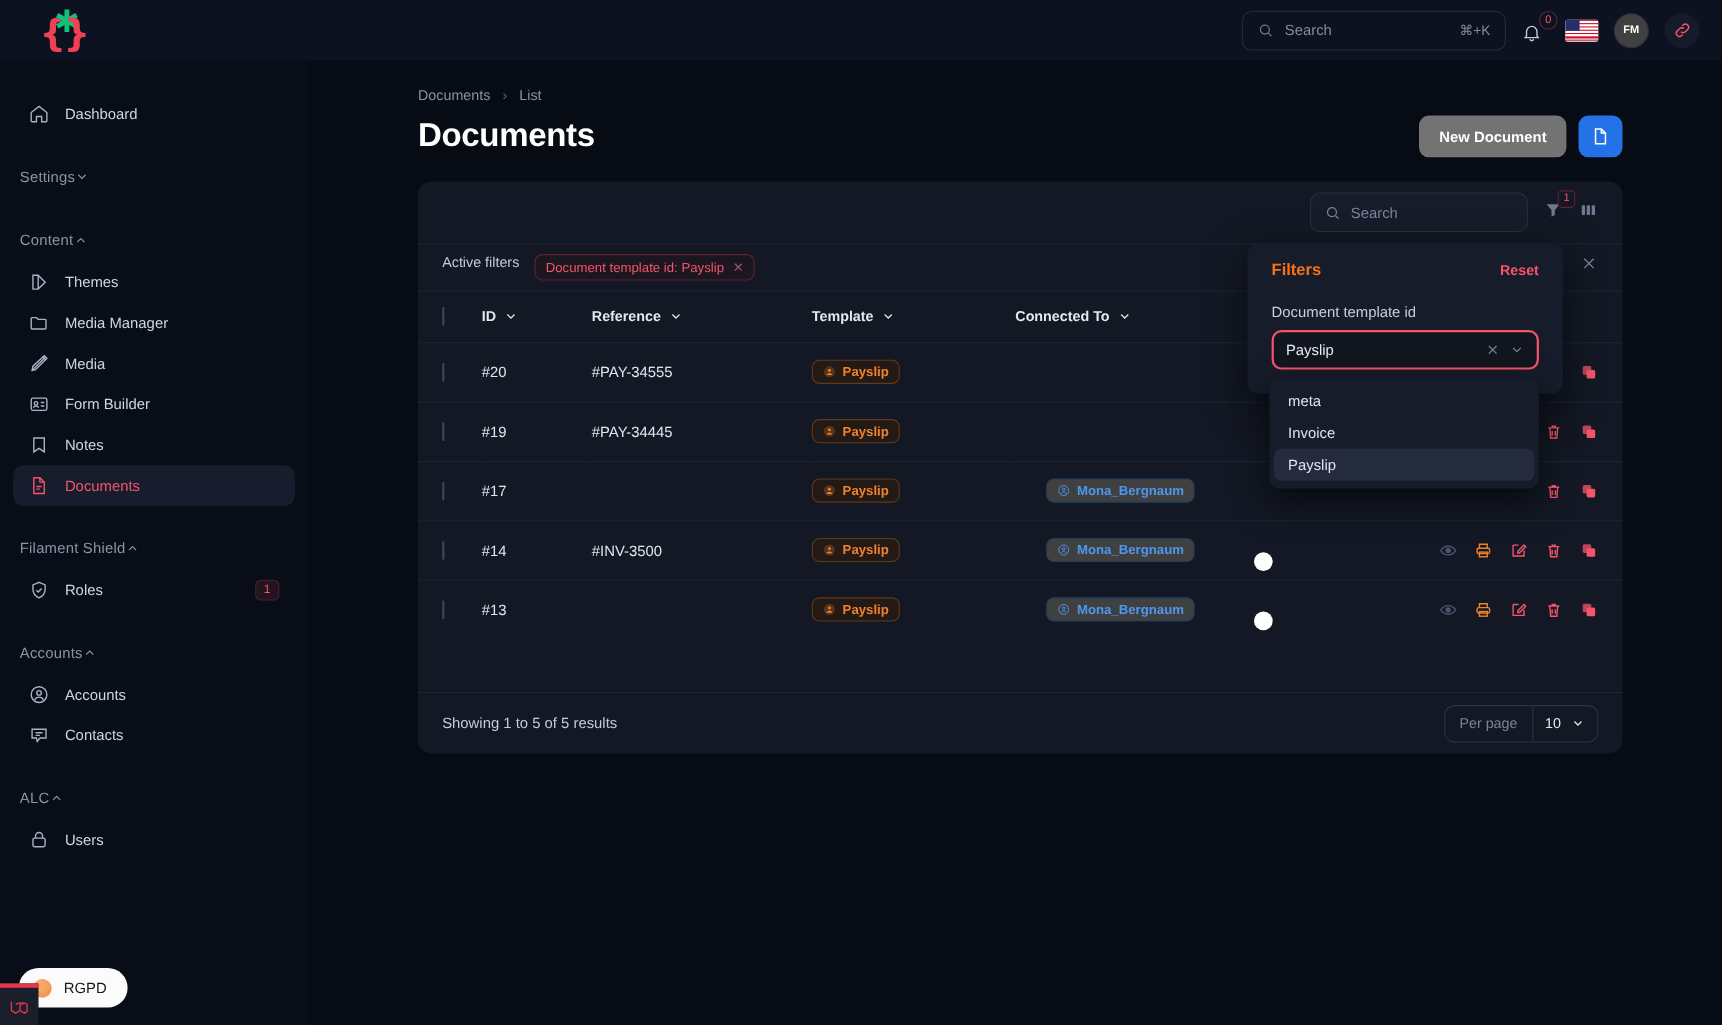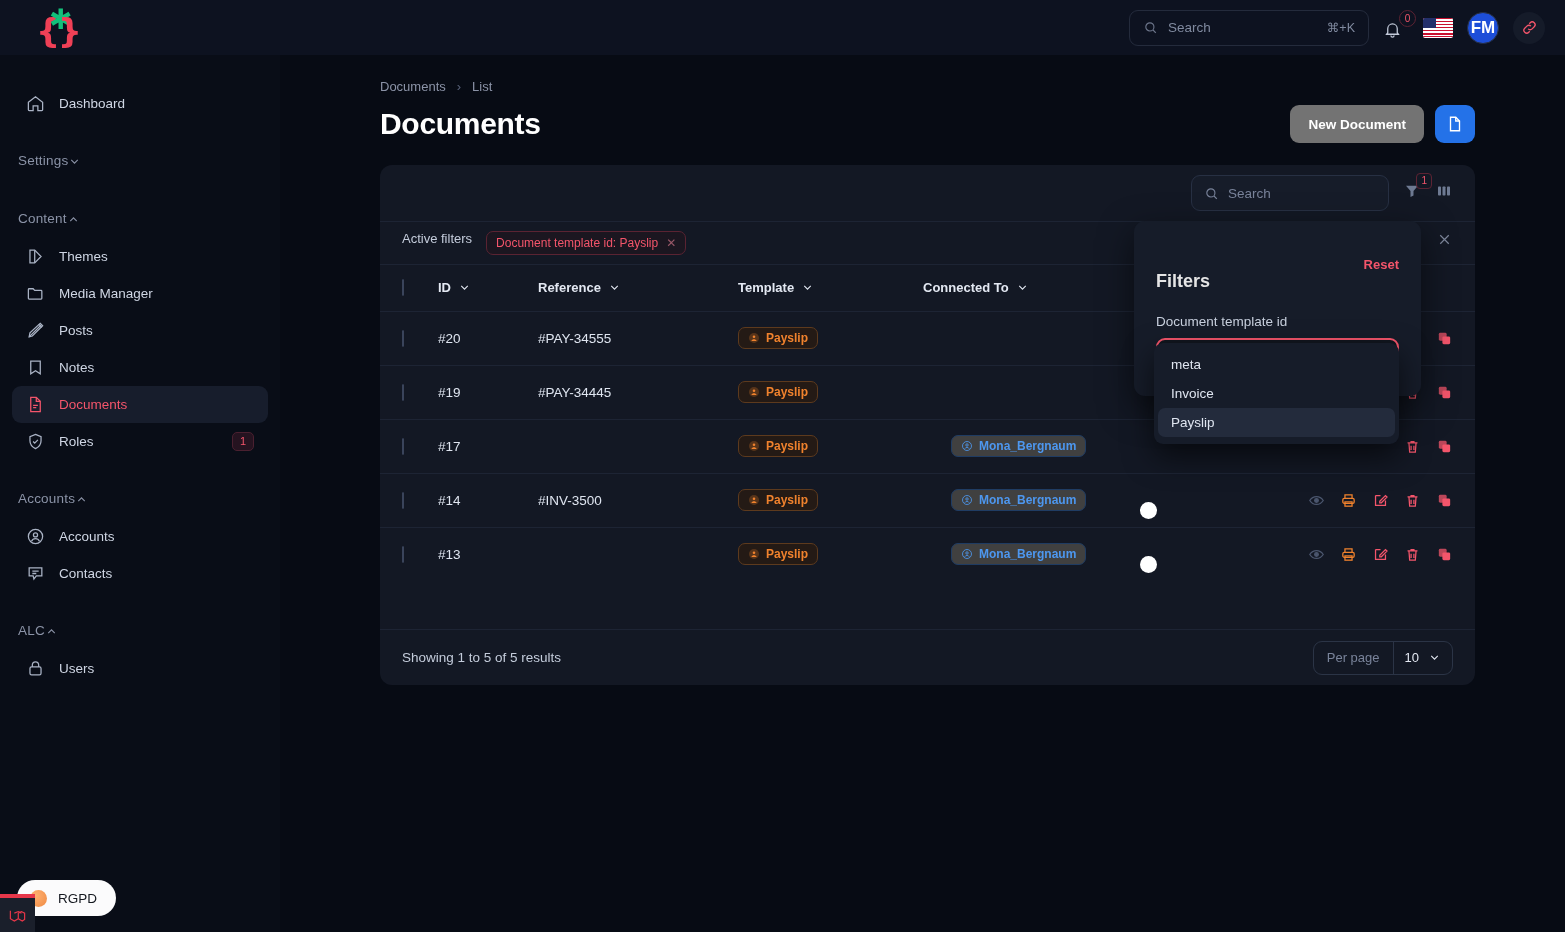--- a/index.html
+++ b/index.html
@@ -88,23 +88,23 @@
   .bell-wrap .ico { color: #c3cada; width:19px;height:19px; display:block; margin-top:7px;}
   .bell-count {
     position: absolute; right: -7px; top: -3px; font-size: 10px; color: #f4556b;
     border: 1px solid #5d2333; border-radius: 50%; width: 17px; height: 17px;
     display: flex; align-items: center; justify-content: center; background:#0d1220;
   }
   #flag { width: 30px; height: 20px; border-radius: 2px; overflow: hidden; position: relative; background:#fff; }
   .stripe { position: absolute; left: 0; width: 100%; height: 1.55px; background: #c8102e; }
   #flag .canton { position: absolute; left: 0; top: 0; width: 13px; height: 10.8px; background: #23306b; }
   #avatar {
-    width: 32px; height: 32px; border-radius: 50%; background: #1d4ed8;
+    width: 32px; height: 32px; border-radius: 50%; background: #404040;
     border: 1px solid #262e40; display: flex; align-items: center;
-    justify-content: center; font-size: 17px; font-weight: 700; color: #fff;
+    justify-content: center; font-size: 10px; font-weight: 700; color: #fff;
   }
   #link-btn {
     width: 32px; height: 32px; border-radius: 50%; background: #151b29;
     display: flex; align-items: center; justify-content: center; color: #f4556b;
   }
 
   
   #main { position: absolute; left: 280px; top: 55px; width: 1285px; height: 877px; padding: 24px 90px 0 100px; }
   #breadcrumb { display: flex; align-items: center; gap: 11px; font-size: 13px; color: #8b93a7; }
   #breadcrumb .sep { color: #59627a; font-size: 13px; }
@@ -212,21 +212,21 @@
     color: #e3e8f2; border-left: 1px solid #2b3446; cursor: pointer;
   }
 
   
   #filters-popover {
     position: absolute; left: 1134px; top: 221px; width: 287px;
     background: #161c29; border-radius: 11px; box-shadow: 0 12px 34px rgba(0,0,0,.55);
     padding: 16px 22px 22px; z-index: 40;
   }
   #filters-head { display: flex; align-items: center; }
-  #filters-title { font-size: 18px; font-weight: 700; color: #e5e5e5; margin-top: 34px; }
+  #filters-title { font-size: 15px; font-weight: 700; color: #f97316; }
   #filters-reset { margin-left: auto; font-size: 13px; font-weight: 600; color: #f4556b; cursor: pointer; }
   #filter-field-label { margin-top: 22px; font-size: 13.5px; color: #c8d0de; }
   #filter-select {
     margin-top: 9px; height: 36px; border: 2px solid #f4556b; border-radius: 9px;
     display: flex; align-items: center; padding: 0 11px; gap: 8px;
     background: #11161f; cursor: pointer;
   }
   #filter-select .val { flex: 1; font-size: 13.5px; color: #e6eaf2; }
   #filter-select .ic { color: #7c welcome; }
   #filter-select .ic { color: #7c8498; display: flex; }
@@ -298,40 +298,58 @@
       </span>
       <span>Media Manager</span>
     </div>
     <div class="nav-item">
       <span class="ico">
         <svg viewBox="0 0 24 24" fill="none" stroke="currentColor" stroke-width="1.6">
             <path d="M4 20 19 5M16 4l4 4"></path>
             <path d="M4 20l1-5L18 3l3 3L8 19z"></path>
           </svg>
       </span>
-      <span>Posts</span>
+      <span>Media</span>
+    </div>
+    <div class="nav-item">
+      <span class="ico">
+        <svg viewBox="0 0 24 24" fill="none" stroke="currentColor" stroke-width="1.6">
+            <rect x="3" y="5" width="18" height="14" rx="2"></rect>
+            <circle cx="8.5" cy="11" r="2"></circle>
+            <path d="M14 10h4M14 14h4M5.5 16c.6-1.4 1.7-2 3-2s2.4.6 3 2"></path>
+          </svg>
+      </span>
+      <span>Form Builder</span>
     </div>
     <div class="nav-item">
       <span class="ico">
         <svg viewBox="0 0 24 24" fill="none" stroke="currentColor" stroke-width="1.6">
             <path d="M6 4h12v16l-6-4-6 4z"></path>
           </svg>
       </span>
       <span>Notes</span>
     </div>
     <div class="nav-item active">
       <span class="ico">
         <svg viewBox="0 0 24 24" fill="none" stroke="currentColor" stroke-width="1.6">
             <path d="M6 3h7l5 5v13H6z"></path>
             <path d="M13 3v5h5M9 13h6M9 16h4"></path>
           </svg>
       </span>
       <span>Documents</span>
     </div>
 
+    <div class="nav-group-head">
+      <span class="g-label">Filament Shield</span>
+      <span class="chev">
+        <svg viewBox="0 0 24 24" fill="none" stroke="currentColor" stroke-width="2">
+            <path d="m6 15 6-6 6 6"></path>
+          </svg>
+      </span>
+    </div>
     <div class="nav-item">
       <span class="ico">
         <svg viewBox="0 0 24 24" fill="none" stroke="currentColor" stroke-width="1.6">
             <path d="M12 3l7 3v5c0 4.6-3 8-7 10-4-2-7-5.4-7-10V6z"></path>
             <path d="m9 12 2 2 4-4"></path>
           </svg>
       </span>
       <span>Roles</span>
       <span class="nav-badge">1</span>
     </div>

